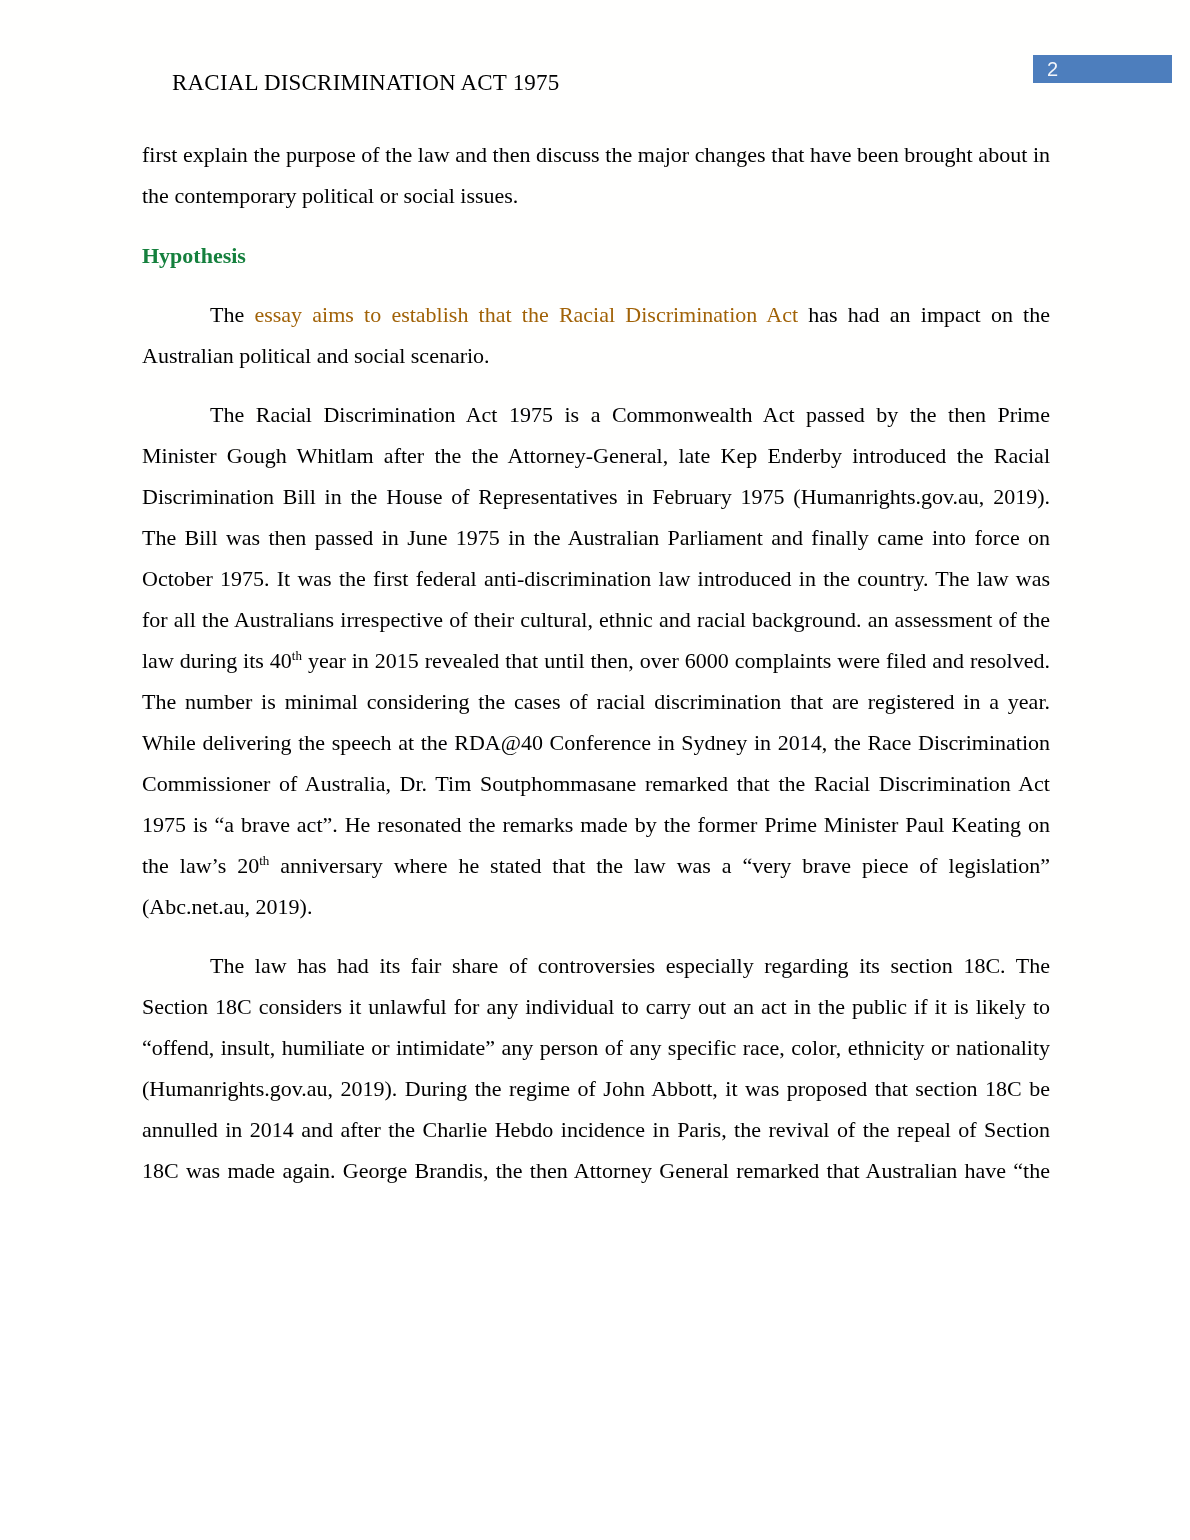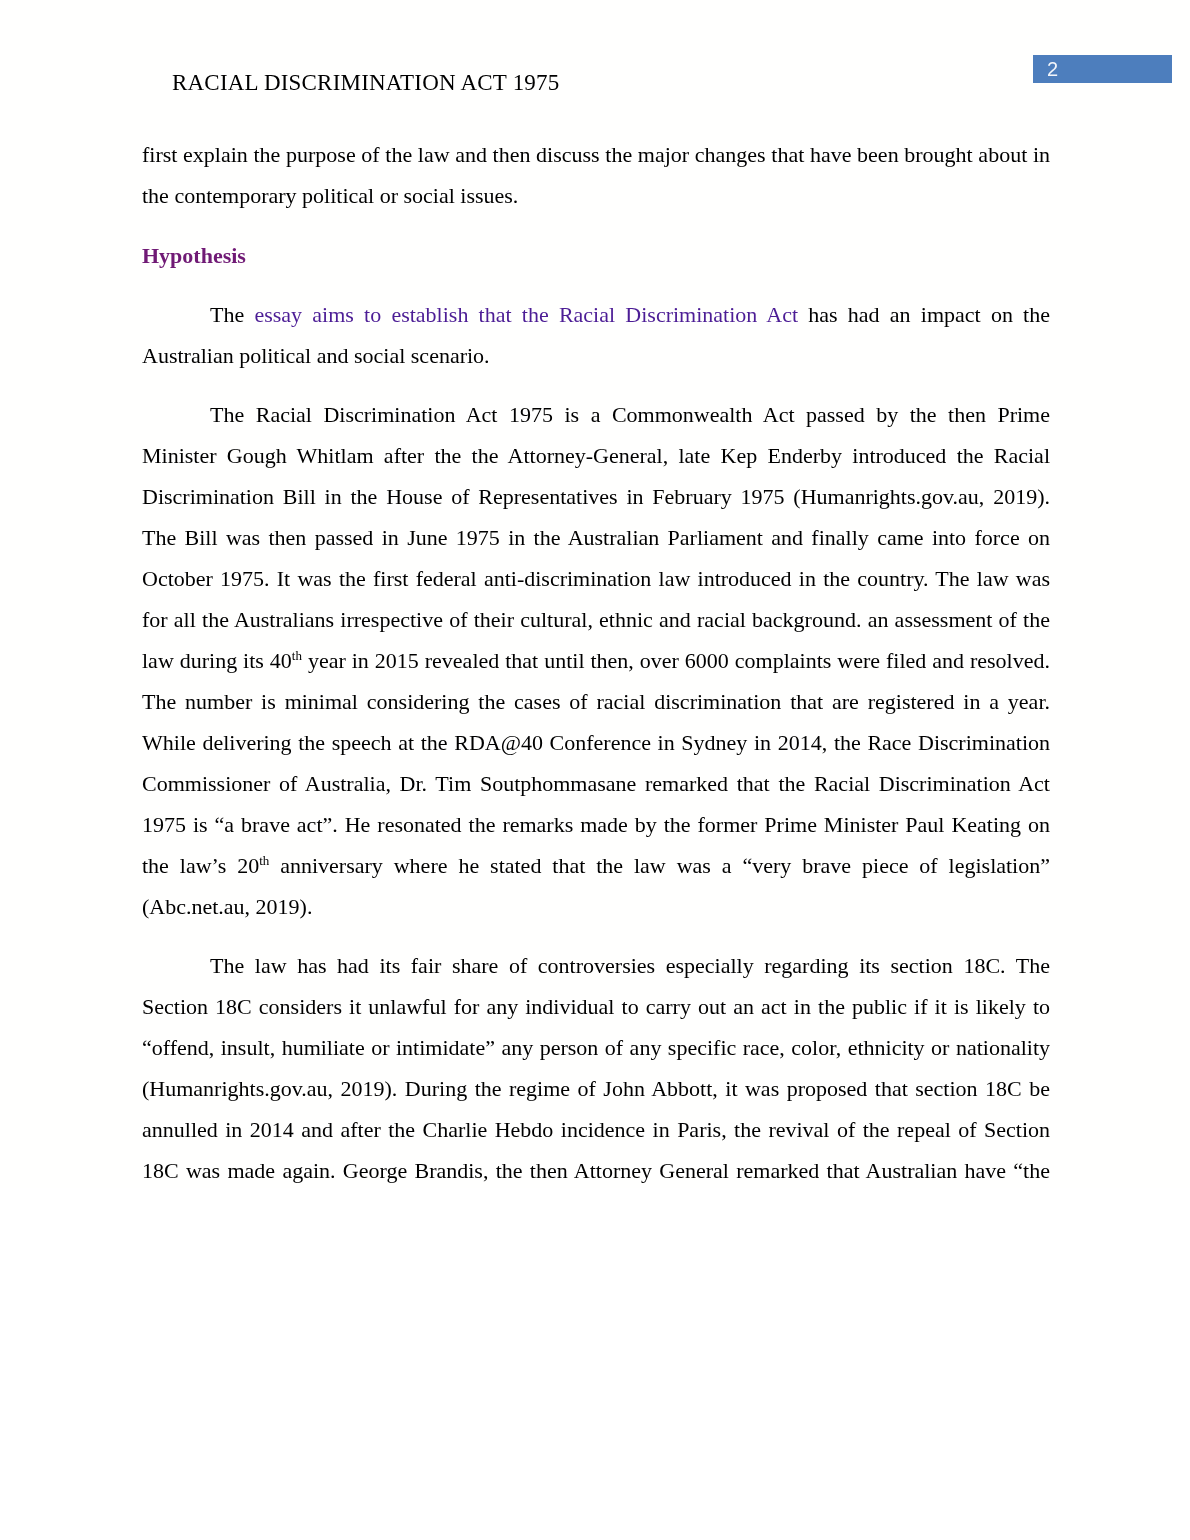--- a/index.html
+++ b/index.html
@@ -66,18 +66,18 @@
 
 <div class="page">
   <div class="header-title">RACIAL DISCRIMINATION ACT 1975</div>
 
   <div class="page-number-box" style="background: rgb(77, 126, 189);">
     <span class="page-number" style="color: rgb(242, 245, 250);">2</span>
   </div>
 
   <div class="doc-body">
       <p class="doc-para"><span>first explain the purpose of the law and then discuss the major changes that have been brought about in the contemporary political or social issues.</span></p>
-      <h2 class="doc-heading"><span style="color: #701a75;">Hypothesis</span></h2>
-      <p class="doc-para indent"><span>The </span><span style="color: #4c1d95;">essay aims to establish that the Racial Discrimination Act</span><span> has had an impact on the Australian political and social scenario.</span></p>
+      <h2 class="doc-heading"><span style="color: #15803d;">Hypothesis</span></h2>
+      <p class="doc-para indent"><span>The </span><span style="color: #a16207;">essay aims to establish that the Racial Discrimination Act</span><span> has had an impact on the Australian political and social scenario.</span></p>
       <p class="doc-para indent"><span>The Racial Discrimination Act 1975 is a Commonwealth Act passed by the then Prime Minister Gough Whitlam after the the Attorney-General, late Kep Enderby introduced the Racial Discrimination Bill in the House of Representatives in February 1975 (Humanrights.gov.au, 2019). The Bill was then passed in June 1975 in the Australian Parliament and finally came into force on October 1975. It was the first federal anti-discrimination law introduced in the country. The law was for all the Australians irrespective of their cultural, ethnic and racial background. an assessment of the law during its 40</span><span class="sup">th</span><span> year in 2015 revealed that until then, over 6000 complaints were filed and resolved. The number is minimal considering the cases of racial discrimination that are registered in a year. While delivering the speech at the RDA@40 Conference in Sydney in 2014, the Race Discrimination Commissioner of Australia, Dr. Tim Soutphommasane remarked that the Racial Discrimination Act 1975 is “a brave act”. He resonated the remarks made by the former Prime Minister Paul Keating on the law’s 20</span><span class="sup">th</span><span> anniversary where he stated that the law was a “very brave piece of legislation” (Abc.net.au, 2019).</span></p>
       <p class="doc-para indent"><span>The law has had its fair share of controversies especially regarding its section 18C. The Section 18C considers it unlawful for any individual to carry out an act in the public if it is likely to “offend, insult, humiliate or intimidate” any person of any specific race, color, ethnicity or nationality (Humanrights.gov.au, 2019). During the regime of John Abbott, it was proposed that section 18C be annulled in 2014 and after the Charlie Hebdo incidence in Paris, the revival of the repeal of Section 18C was made again. George Brandis, the then Attorney General remarked that Australian have “the right to be bigots” while defending his proposal of changes in the law (Amnesty.org.au, 2019).  The debate began in 2015 and lasted for about two years when ultimately in 2017, it was decided that no changes would be made to Section 18C of the RDA.</span></p>
     </div>
 </div>
 
 </body></html>

